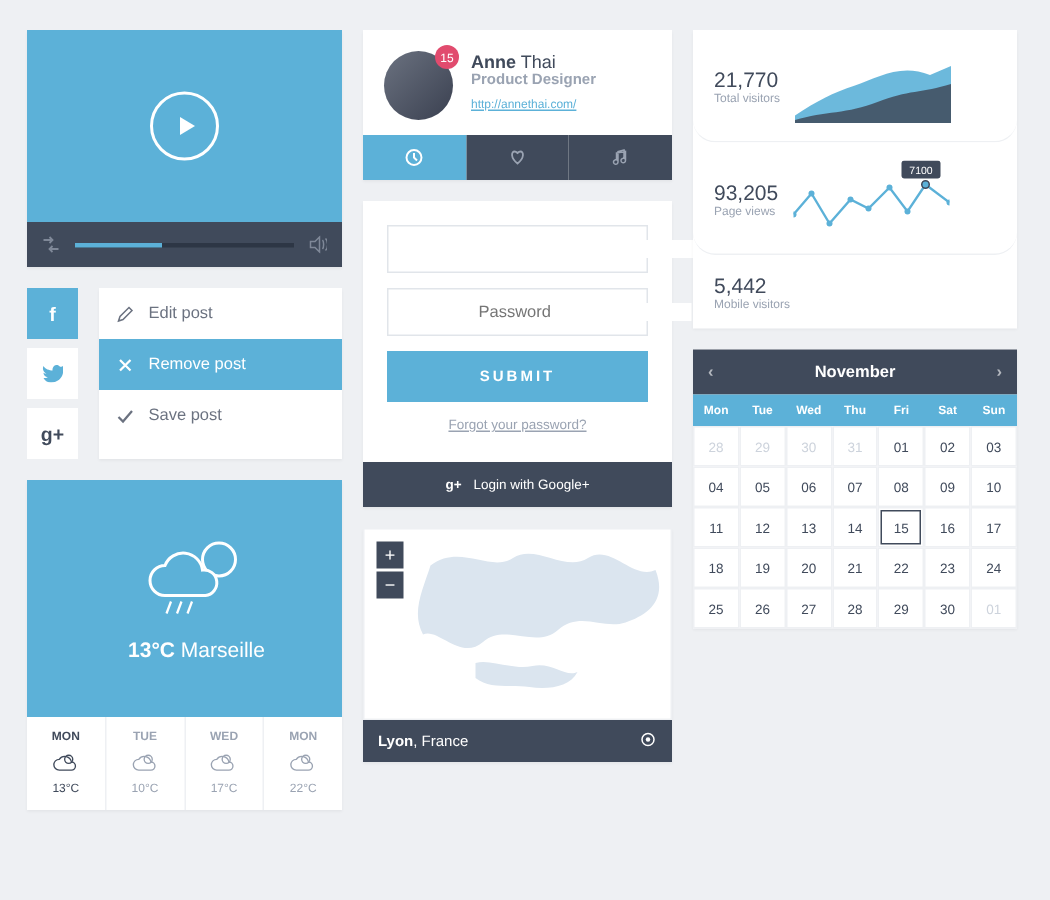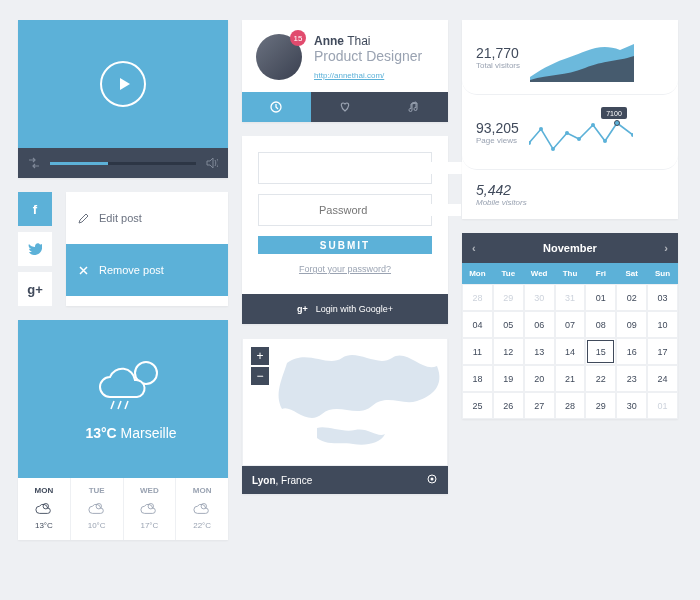--- a/index.html
+++ b/index.html
@@ -16,67 +16,67 @@
 .vb-icon{width:12px;height:12px;opacity:.7;}
 .progress{flex:1;height:3px;background:#2d3645;position:relative;}
 .progress .fill{height:100%;width:40%;background:#5cb1d8;}
 
 
 .row{display:flex;gap:14px;}
 .social{display:flex;flex-direction:column;gap:6px;}
 .social-btn{width:34px;height:34px;background:#fff;display:flex;align-items:center;justify-content:center;cursor:pointer;font-weight:bold;font-size:13px;color:#404a5b;}
 .social-btn.fb{background:#5cb1d8;color:#fff;}
 .menu{flex:1;}
-.menu-item{height:52px;display:flex;align-items:center;gap:10px;padding:0 12px;font-size:11px;color:#6b7280;cursor:pointer;}
+.menu-item{height:34px;display:flex;align-items:center;gap:10px;padding:0 12px;font-size:11px;color:#6b7280;cursor:pointer;}
 .menu-item.active{background:#5cb1d8;color:#fff;}
 .menu-item svg{width:11px;height:11px;}
 
 
 .weather-top{height:158px;background:#5cb1d8;color:#fff;display:flex;flex-direction:column;align-items:center;justify-content:center;gap:12px;padding-left:16px;}
 .weather-temp{font-size:14px;}
 .weather-temp b{font-weight:600;}
 .weather-days{display:flex;}
 .wday{flex:1;display:flex;flex-direction:column;align-items:center;gap:4px;padding:8px 0 10px;font-size:8px;color:#9aa3b2;border-right:1px solid #eef0f3;}
 .wday:last-child{border:none;}
 .wday.on{color:#404a5b;}
 .wday svg{width:18px;height:18px;stroke:#9aa3b2;}
 .wday.on svg{stroke:#404a5b;}
 
 
 .profile-top{display:flex;gap:12px;padding:14px 14px 10px;position:relative;}
 .avatar{width:46px;height:46px;border-radius:50%;background:linear-gradient(135deg,#6b7280,#3a4050);position:relative;}
 .badge{position:absolute;top:-4px;right:-4px;width:16px;height:16px;background:#e14b6e;border-radius:50%;color:#fff;font-size:8px;display:flex;align-items:center;justify-content:center;}
 .pname{font-size:12px;color:#404a5b;}
-.ptitle{font-size:14px;color:#9aa3b2;}
+.ptitle{font-size:10px;color:#9aa3b2;font-weight:bold;}
 .plink{font-size:8px;color:#5cb1d8;text-decoration:underline;margin-top:4px;display:inline-block;}
 .ptabs{display:flex;height:30px;}
 .ptab{flex:1;display:flex;align-items:center;justify-content:center;background:#404a5b;cursor:pointer;}
 .ptab.active{background:#5cb1d8;}
 .ptab svg{width:12px;height:12px;}
 
 
 .login{padding:16px;}
 .input{height:32px;border:1px solid #e1e5ea;display:flex;align-items:center;padding:0 10px;gap:10px;margin-bottom:10px;}
 .input svg{width:11px;height:11px;opacity:.4;}
 .input input{border:none;outline:none;font-size:11px;flex:1;color:#404a5b;padding-left:40px;}
 .input .caret{width:1px;height:14px;background:#5cb1d8;}
-.submit{height:18px;background:#5cb1d8;color:#fff;font-size:10px;letter-spacing:2px;font-weight:600;display:flex;align-items:center;justify-content:center;cursor:pointer;}
+.submit{height:34px;background:#5cb1d8;color:#fff;font-size:10px;letter-spacing:2px;font-weight:600;display:flex;align-items:center;justify-content:center;cursor:pointer;}
 .forgot{text-align:center;font-size:9px;color:#9aa3b2;text-decoration:underline;padding:10px 0 4px;cursor:pointer;}
 .gplus{height:30px;background:#404a5b;color:#fff;font-size:9px;display:flex;align-items:center;justify-content:center;gap:8px;cursor:pointer;}
 
 
 .map{height:128px;background:#fff;position:relative;border:1px solid #eef0f3;}
 .map svg.world{position:absolute;right:-10px;top:-6px;}
 .map-ctrl{position:absolute;left:8px;top:8px;}
 .map-ctrl div{width:18px;height:18px;background:#404a5b;color:#fff;font-size:12px;display:flex;align-items:center;justify-content:center;cursor:pointer;margin-bottom:2px;}
 .map-bar{height:28px;background:#404a5b;color:#fff;font-size:10px;display:flex;align-items:center;padding:0 10px;justify-content:space-between;}
 
 
 .stat{display:flex;align-items:center;padding:12px 14px;gap:10px;border-bottom:1px solid #eef0f3;border-radius:15px;}
-.stat:last-child{border:none;font-style:italic;}
+.stat:last-child{border:none;}
 .stat-num{font-size:14px;color:#404a5b;font-weight:500;}
 .stat-lbl{font-size:8px;color:#9aa3b2;}
 .stat-chart{width:104px;height:50px;}
 .devrow{display:flex;align-items:center;gap:6px;font-size:8px;color:#404a5b;}
 .donut{width:22px;height:22px;}
 
 
 .cal-head{height:30px;background:#404a5b;color:#fff;display:flex;align-items:center;justify-content:space-between;padding:0 10px;font-size:11px;font-weight:600;}
 .cal-head span.chev{cursor:pointer;opacity:.6;}
 .cal-dow{display:flex;background:#5cb1d8;}
@@ -126,20 +126,26 @@
           <svg>
             <path d="M1 10l1-3 6-6 2 2-6 6-3 1z" fill="none" stroke="currentColor"></path>
           </svg>
           <span>Edit post</span>
         </div>
         <div class="menu-item active">
           <svg>
             <path d="M2 2l7 7M9 2l-7 7" stroke="currentColor" stroke-width="1.5"></path>
           </svg>
           <span>Remove post</span>
+        </div>
+        <div class="menu-item">
+          <svg>
+            <path d="M1 6l3 3 6-7" fill="none" stroke="currentColor" stroke-width="1.5"></path>
+          </svg>
+          <span>Save post</span>
         </div>
       </div>
   </div>
 
   <div class="card">
     <div class="weather-top">
       <svg width="70" height="56">
         <circle cx="50" cy="16" r="11" fill="none" stroke="#fff" stroke-width="2"></circle>
         <path d="M14 40 a10 10 0 0 1 0-20 a13 13 0 0 1 25 3 a8 8 0 0 1 2 17 z" fill="#5cb1d8" stroke="#fff" stroke-width="2"></path>
         <line x1="18" y1="44" x2="15" y2="52" stroke="#fff" stroke-width="1.5"></line>

